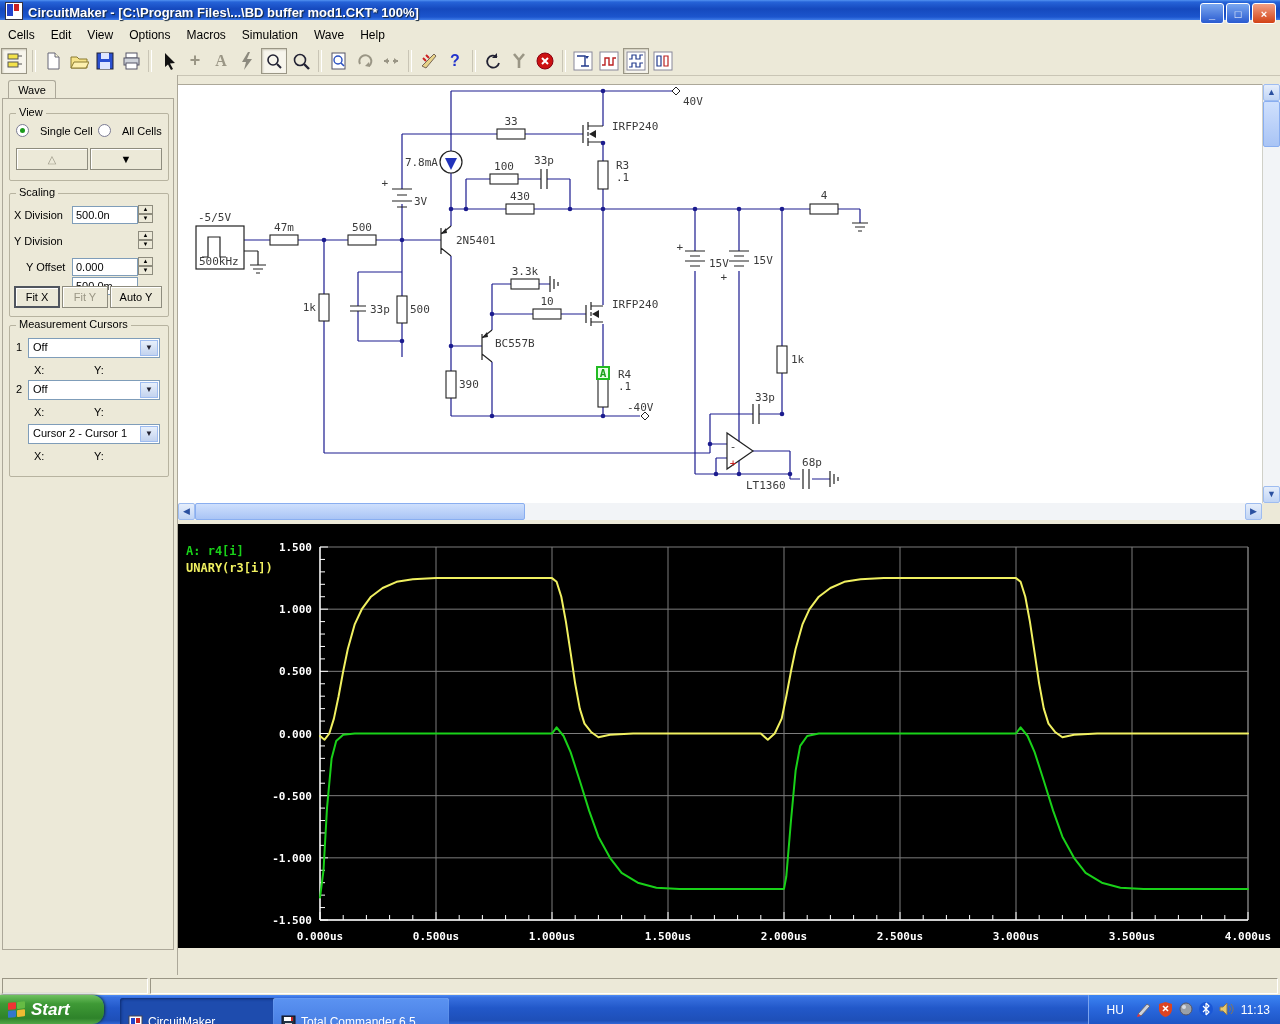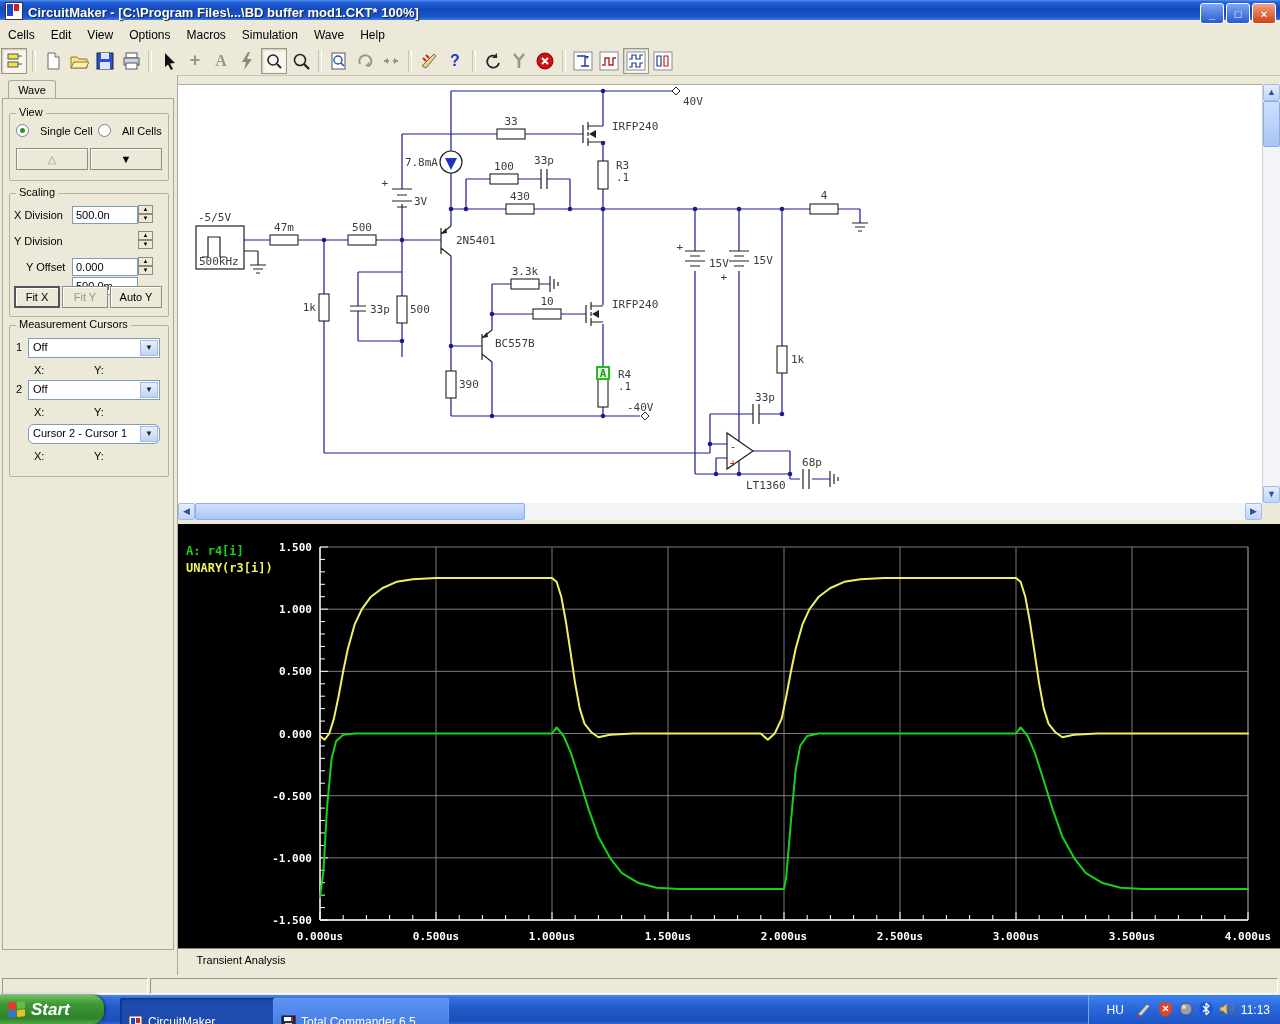--- a/index.html
+++ b/index.html
@@ -311,21 +311,21 @@
           <span>Off</span>
           <span class="arr">▼</span></div>
         <span class="lbl" style="left:24px;top:38px;">X:</span>
         <span class="lbl" style="left:84px;top:38px;">Y:</span>
         <span class="lbl" style="left:6px;top:57px;">2</span>
         <div class="combo" style="position:absolute;left:18px;top:54px;width:126px;">
           <span>Off</span>
           <span class="arr">▼</span></div>
         <span class="lbl" style="left:24px;top:80px;">X:</span>
         <span class="lbl" style="left:84px;top:80px;">Y:</span>
-        <div class="combo" style="position:absolute;left:18px;top:98px;width:126px;border-radius:6px;">
+        <div class="combo" style="position:absolute;left:18px;top:98px;width:126px;">
           <span>Cursor 2 - Cursor 1</span>
           <span class="arr">▼</span></div>
         <span class="lbl" style="left:24px;top:124px;">X:</span>
         <span class="lbl" style="left:84px;top:124px;">Y:</span>
       </div>
     </div>
   </div>
 
   <div class="schem">
     <svg id="schem-svg" width="1084" height="419">
@@ -595,23 +595,20 @@
         <text x="722" y="416" fill="#fff" text-anchor="middle" font-size="11" font-family="&quot;Liberation Sans&quot;,sans-serif" font-weight="bold">2.500us</text>
         <text x="838" y="416" fill="#fff" text-anchor="middle" font-size="11" font-family="&quot;Liberation Sans&quot;,sans-serif" font-weight="bold">3.000us</text>
         <text x="954" y="416" fill="#fff" text-anchor="middle" font-size="11" font-family="&quot;Liberation Sans&quot;,sans-serif" font-weight="bold">3.500us</text>
         <text x="1070" y="416" fill="#fff" text-anchor="middle" font-size="11" font-family="&quot;Liberation Sans&quot;,sans-serif" font-weight="bold">4.000us</text>
         <polyline points="142.0,373.6 145.5,346.3 149.0,284.1 153.6,234.4 158.2,217.0 165.2,210.7 176.8,209.5 374.0,209.5 378.6,203.3 385.6,212.0 392.6,228.1 401.8,256.7 411.1,286.6 420.4,312.7 432.0,333.8 443.6,348.8 459.8,358.7 478.4,363.7 501.6,364.9 606.0,364.9 608.3,352.5 613.0,296.5 617.6,246.8 622.2,221.9 629.2,212.0 640.8,209.5 838.0,209.5 842.6,203.3 849.6,212.0 856.6,228.1 865.8,256.7 875.1,286.6 884.4,312.7 896.0,333.8 907.6,348.8 923.8,358.7 942.4,363.7 965.6,364.9 1070.0,364.9" fill="none" stroke="#19d119" stroke-width="2" stroke-linejoin="round" stroke-linecap="round"></polyline>
         <polyline points="142.0,212.0 146.6,215.7 151.3,209.5 155.9,194.6 160.6,172.2 165.2,147.3 169.8,125.0 176.8,100.1 183.8,85.2 193.0,72.7 204.6,64.0 218.6,57.8 234.8,55.3 258.0,54.1 374.0,54.1 378.6,57.8 383.3,72.7 387.9,97.6 392.6,128.7 397.2,159.8 401.8,184.6 406.5,199.6 413.4,208.3 420.4,213.2 432.0,210.7 455.2,209.5 582.8,209.5 589.8,215.7 596.7,209.5 603.7,194.6 608.3,172.2 613.0,147.3 617.6,125.0 624.6,100.1 631.5,85.2 640.8,72.7 652.4,64.0 666.3,57.8 682.6,55.3 705.8,54.1 838.0,54.1 842.6,57.8 847.3,72.7 851.9,97.6 856.6,128.7 861.2,159.8 865.8,184.6 870.5,199.6 877.4,208.3 884.4,213.2 896.0,210.7 919.2,209.5 1070.0,209.5" fill="none" stroke="#f0f060" stroke-width="2" stroke-linejoin="round" stroke-linecap="round"></polyline>
         <text x="8" y="31" fill="#19d119" text-anchor="start" font-size="12" font-family="&quot;Liberation Sans&quot;,sans-serif" font-weight="bold">A: r4[i]</text>
         <text x="8" y="48" fill="#f0f060" text-anchor="start" font-size="12" font-family="&quot;Liberation Sans&quot;,sans-serif" font-weight="bold">UNARY(r3[i])</text>
       </svg>
   </div>
-  <div class="bottomtabs">
-    <div class="ttab">Transient Analysis</div>
-  </div>
 
   <div class="statusbar">
     <span class="scell" style="left:2px;width:144px;"></span>
     <span class="scell" style="left:150px;width:1126px;"></span>
   </div>
 
   <div class="taskbar">
     <div class="startbtn">
       <span class="flag">
         <i style="background:#e33;"></i>

